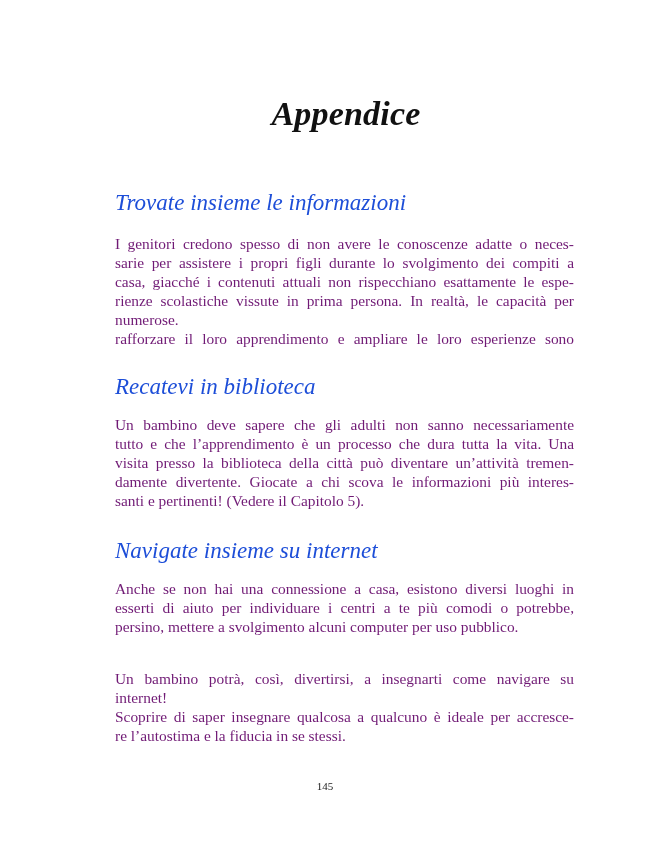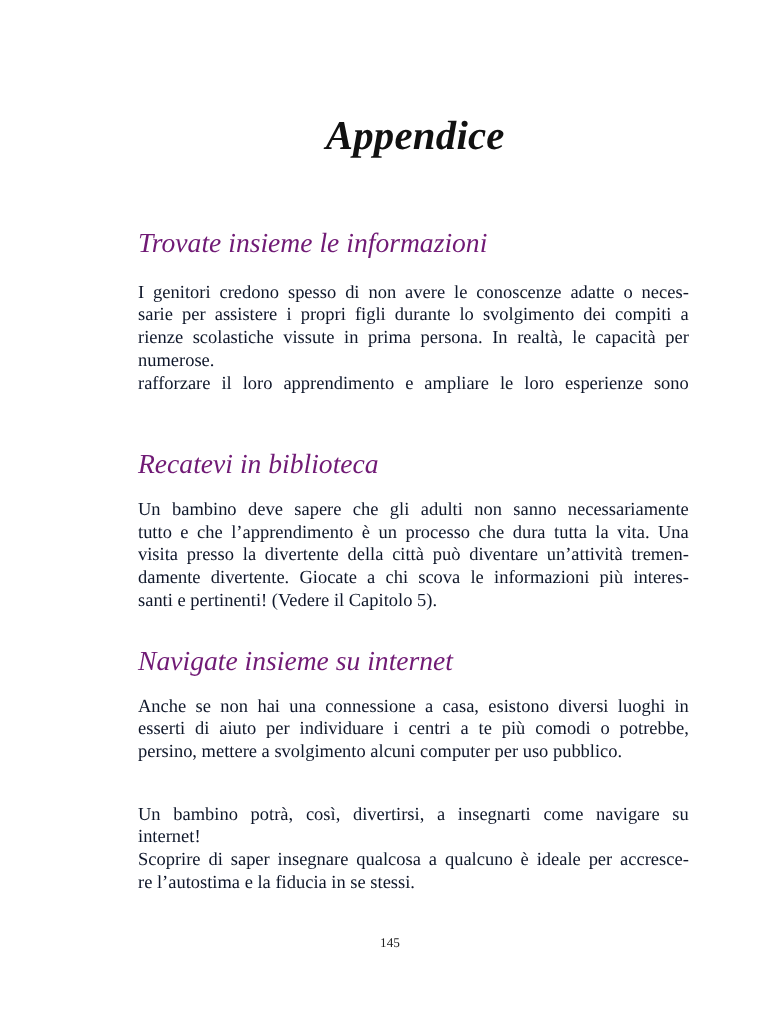--- a/index.html
+++ b/index.html
@@ -1,45 +1,46 @@
 <!DOCTYPE html>
 <html><head>
   <meta charset="utf-8">
   <style>
     html, body { margin: 0; padding: 0; background: #ffffff; }
     body { width: 650px; height: 841px; position: relative; overflow: hidden;
            font-family: "Liberation Serif", "DejaVu Serif", serif; color: #1a1a1a; }
     .title { position: absolute; top: 72px; left: 0; width: 650px; text-align: center;
              font-style: italic; font-size: 34px; font-weight: 600; color: #111; letter-spacing: 0.2px; padding-left: 21px; }
-    .h2 { position: absolute; left: 115px; font-style: italic; font-size: 23px; color: #701a75; margin: 0; font-weight: normal; }
+    .h2 { position: absolute; left: 115px; font-style: italic; font-size: 23px; color: #1d4ed8; margin: 0; font-weight: normal; }
     .para { position: absolute; left: 115px; width: 459px; font-size: 15.4px; line-height: 19px;
-            margin: 0; color: #0f172a; }
+            margin: 0; color: #701a75; }
     .line { display: block; white-space: nowrap; text-align: justify; text-align-last: justify; height: 19px; }
     .line.last { text-align-last: left; }
     .pageno { position: absolute; top: 780px; left: 0; width: 650px; text-align: center; font-size: 11px; color: #222; }
   </style>
 </head>
 <body>
 
 <h1 class="title">Appendice</h1>
 
 <h2 class="h2" style="top:190px">Trovate insieme le informazioni</h2>
 <div class="para" style="top:234px">
   <span class="line">I genitori credono spesso di non avere le conoscenze adatte o neces-</span>
   <span class="line">sarie per assistere i propri figli durante lo svolgimento dei compiti a</span>
+  <span class="line">casa, giacché i contenuti attuali non rispecchiano esattamente le espe-</span>
   <span class="line">rienze scolastiche vissute in prima persona. In realtà, le capacità per</span>
   <span class="line last">numerose.</span>
   <span class="line">rafforzare il loro apprendimento e ampliare le loro esperienze sono</span>
 </div>
 
 <h2 class="h2" style="top:374px">Recatevi in biblioteca</h2>
 <div class="para" style="top:415px">
   <span class="line">Un bambino deve sapere che gli adulti non sanno necessariamente</span>
   <span class="line">tutto e che l’apprendimento è un processo che dura tutta la vita. Una</span>
-  <span class="line">visita presso la divertente della città può diventare un’attività tremen-</span>
+  <span class="line">visita presso la biblioteca della città può diventare un’attività tremen-</span>
   <span class="line">damente divertente. Giocate a chi scova le informazioni più interes-</span>
   <span class="line last">santi e pertinenti! (Vedere il Capitolo 5).</span>
 </div>
 
 <h2 class="h2" style="top:538px">Navigate insieme su internet</h2>
 <div class="para" style="top:579px">
   <span class="line">Anche se non hai una connessione a casa, esistono diversi luoghi in</span>
   <span class="line">esserti di aiuto per individuare i centri a te più comodi o potrebbe,</span>
   <span class="line last">persino, mettere a svolgimento alcuni computer per uso pubblico.</span>
 </div>

